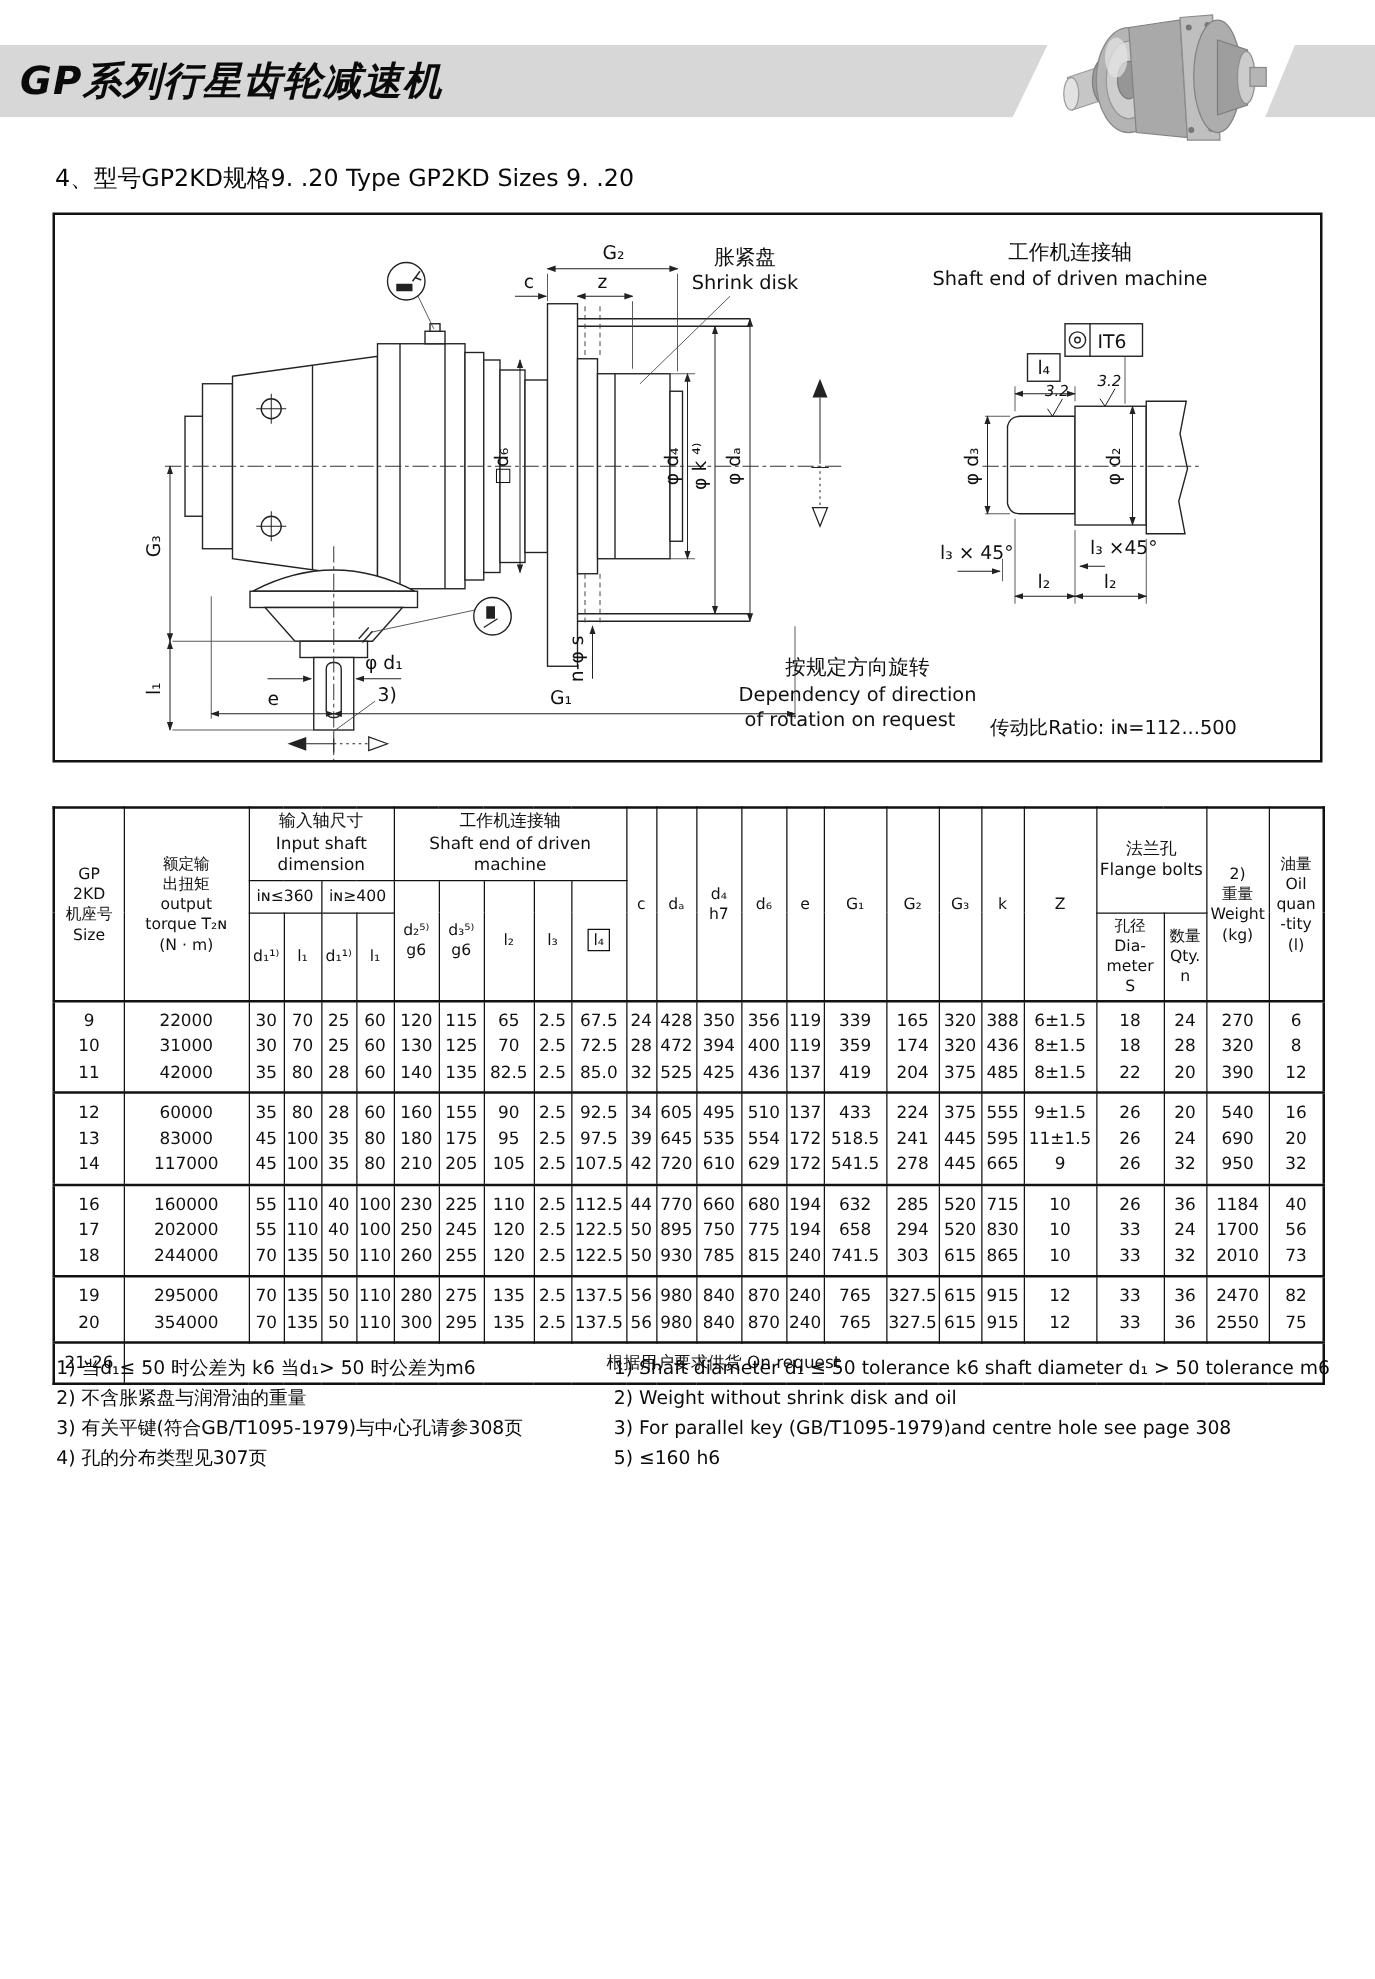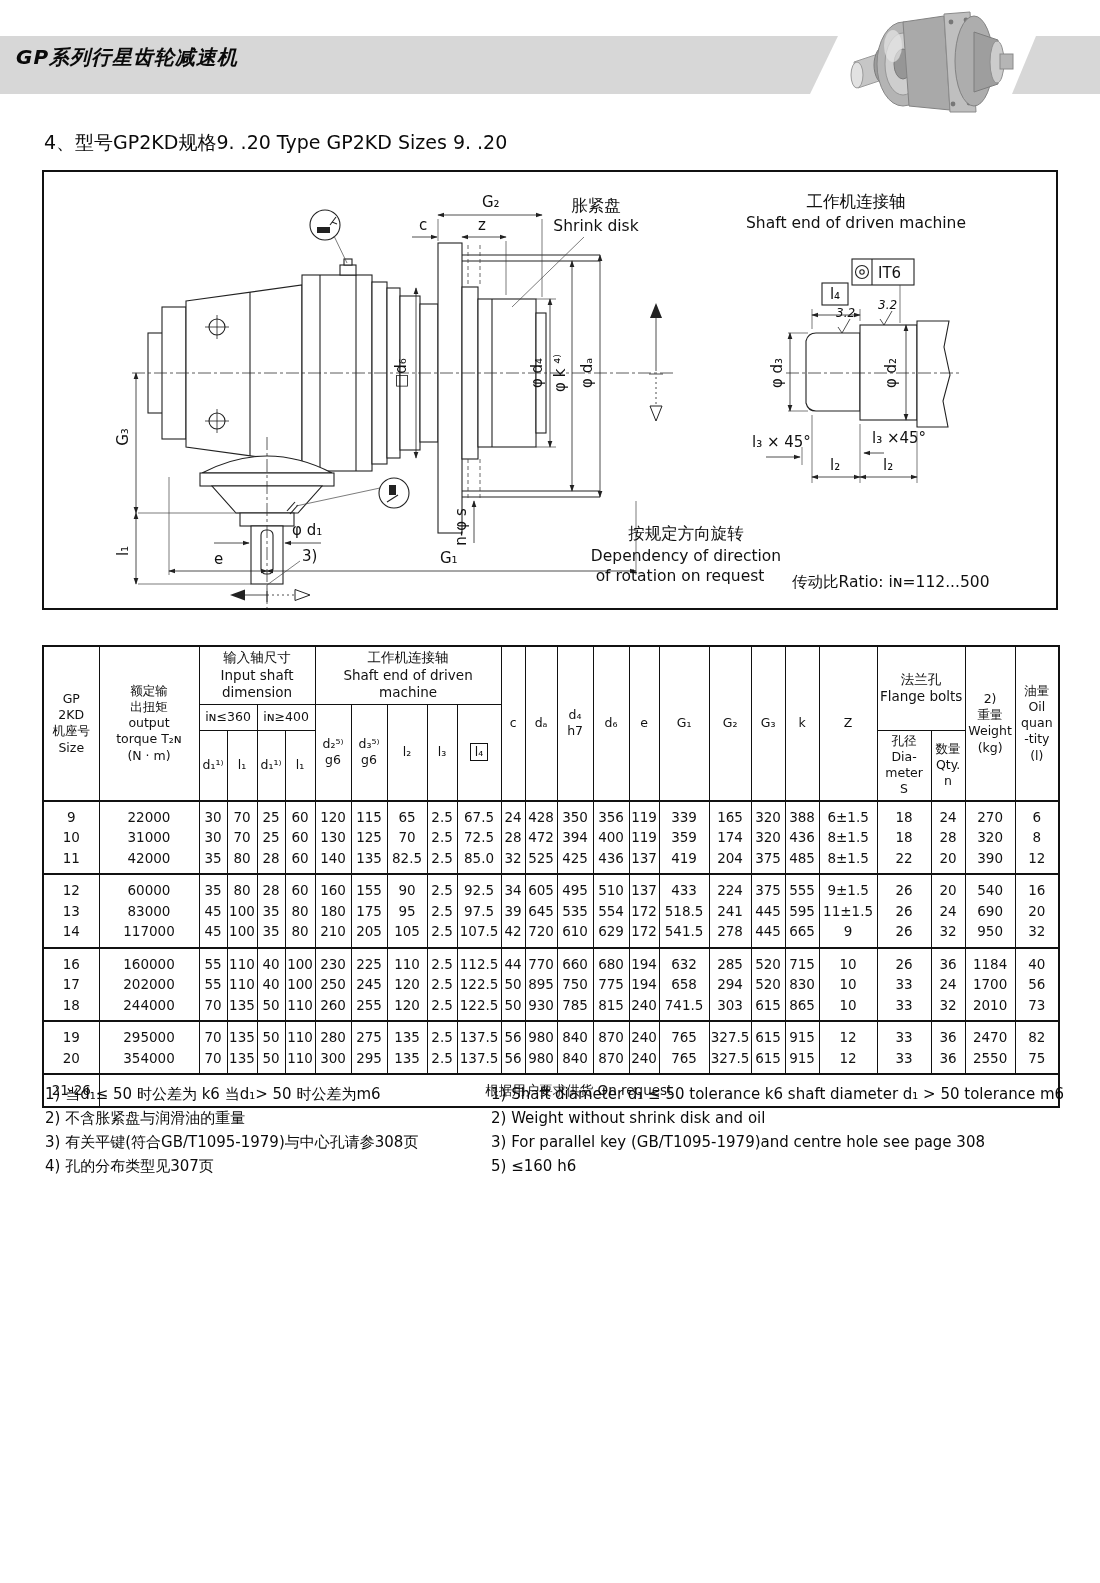--- a/index.html
+++ b/index.html
@@ -2,21 +2,21 @@
 <html><head>
 <meta charset="utf-8">
 <style>
   * { margin:0; padding:0; box-sizing:border-box; }
   body { background:#888; font-family:"DejaVu Sans","Liberation Sans",sans-serif; }
   .page { position:relative; width:1100px; height:1583px; background:#ffffff; margin:0 auto; overflow:hidden; color:#111; }
 
   
   .banner-band { position:absolute; left:0; top:36px; width:838px; height:58px; background:#d7d7d7;
     clip-path:polygon(0 0,100% 0,calc(100% - 28px) 100%,0 100%); }
-  .banner-title { position:absolute; left:16px; top:44px; font-size:20px; font-weight:bold; font-style:italic;
+  .banner-title { position:absolute; left:16px; top:44px; font-size:31px; font-weight:bold; font-style:italic;
     letter-spacing:1px; color:#0a0a0a; }
   .banner-right { position:absolute; left:1012px; top:36px; width:88px; height:58px; background:#d7d7d7;
     clip-path:polygon(24px 0,100% 0,100% 100%,0 100%); }
   .product-photo { position:absolute; left:848px; top:6px; width:170px; height:118px; }
 
   .subtitle { position:absolute; left:44px; top:130px; font-size:19px; color:#0a0a0a; }
 
   
   .drawing-box { position:absolute; left:42px; top:170px; width:1016px; height:440px; border:2px solid #111; background:#fff; }
   .drawing-box svg { position:absolute; left:0; top:0; }

